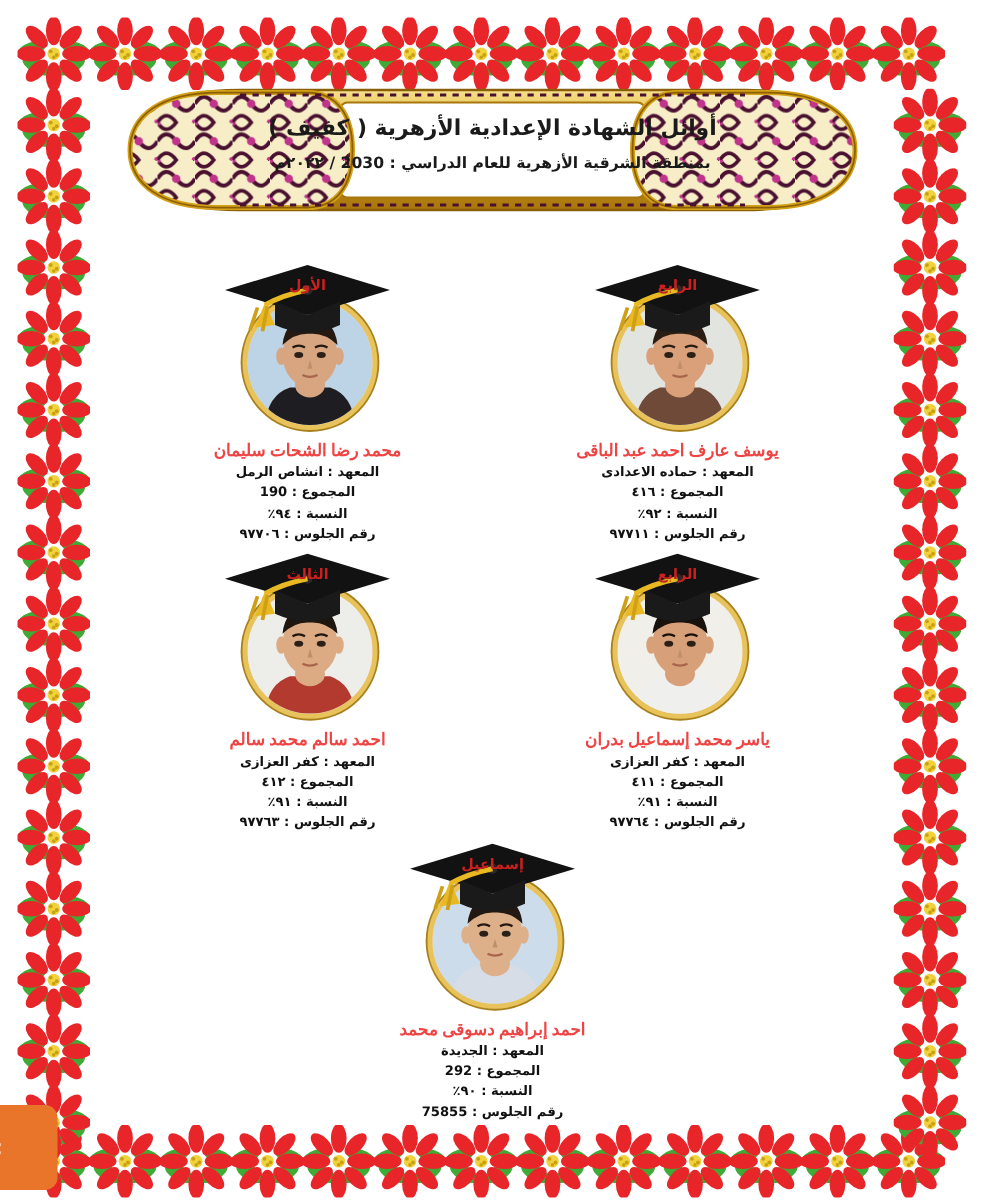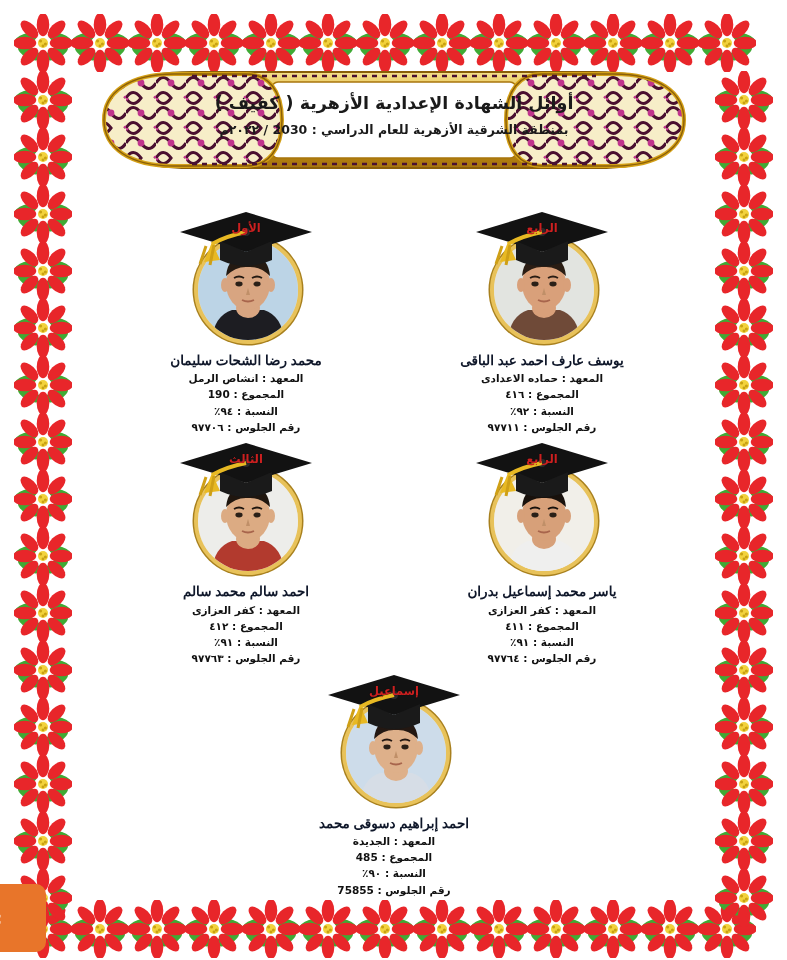--- a/index.html
+++ b/index.html
@@ -147,24 +147,24 @@
     z-index: 4;
     text-shadow: 0 0 1px rgba(0,0,0,.4);
     pointer-events: none;
   }
 
   .info {
     text-align: center;
     margin-top: 2px;
   }
   .s-name {
-    font-family: Liberation Sans, sans-serif;
+    font-family: Liberation Serif, serif;
     font-size: 13.5px;
     font-weight: bold;
-    color: #0f172a;
+    color: #ef4444;
     line-height: 1.35;
     white-space: nowrap;
   }
   .s-line {
     font-family: "DejaVu Sans", "Liberation Sans", sans-serif;
     font-size: 10.5px;
     font-weight: bold;
     color: #111111;
     line-height: 1.55;
     white-space: nowrap;
@@ -1801,21 +1801,21 @@
               <path d="M36 34 L28 54 L44 52 Z" fill="#e8b923"></path>
               <path d="M30 38 L24 56" stroke="#cfa016" stroke-width="3" fill="none"></path>
               <path d="M38 37 L34 57" stroke="#cfa016" stroke-width="3" fill="none"></path>
             </svg>
           </div>
           <div class="rank-label">إسماعيل</div>
         </div>
         <div class="info">
           <div class="s-name">احمد إبراهيم دسوقى محمد</div>
           <div class="s-line"><span>المعهد :</span> <span>الجديدة</span></div>
-          <div class="s-line"><span>المجموع :</span> <span>485</span></div>
+          <div class="s-line"><span>المجموع :</span> <span>292</span></div>
           <div class="s-line"><span>النسبة :</span> <span>٩٠٪</span></div>
           <div class="s-line"><span>رقم الجلوس :</span> <span>75855</span></div>
         </div>
       </div>
     </div>
   </div>
 
 <div class="orange-tab">
   <span class="chev">»</span>
 </div>

